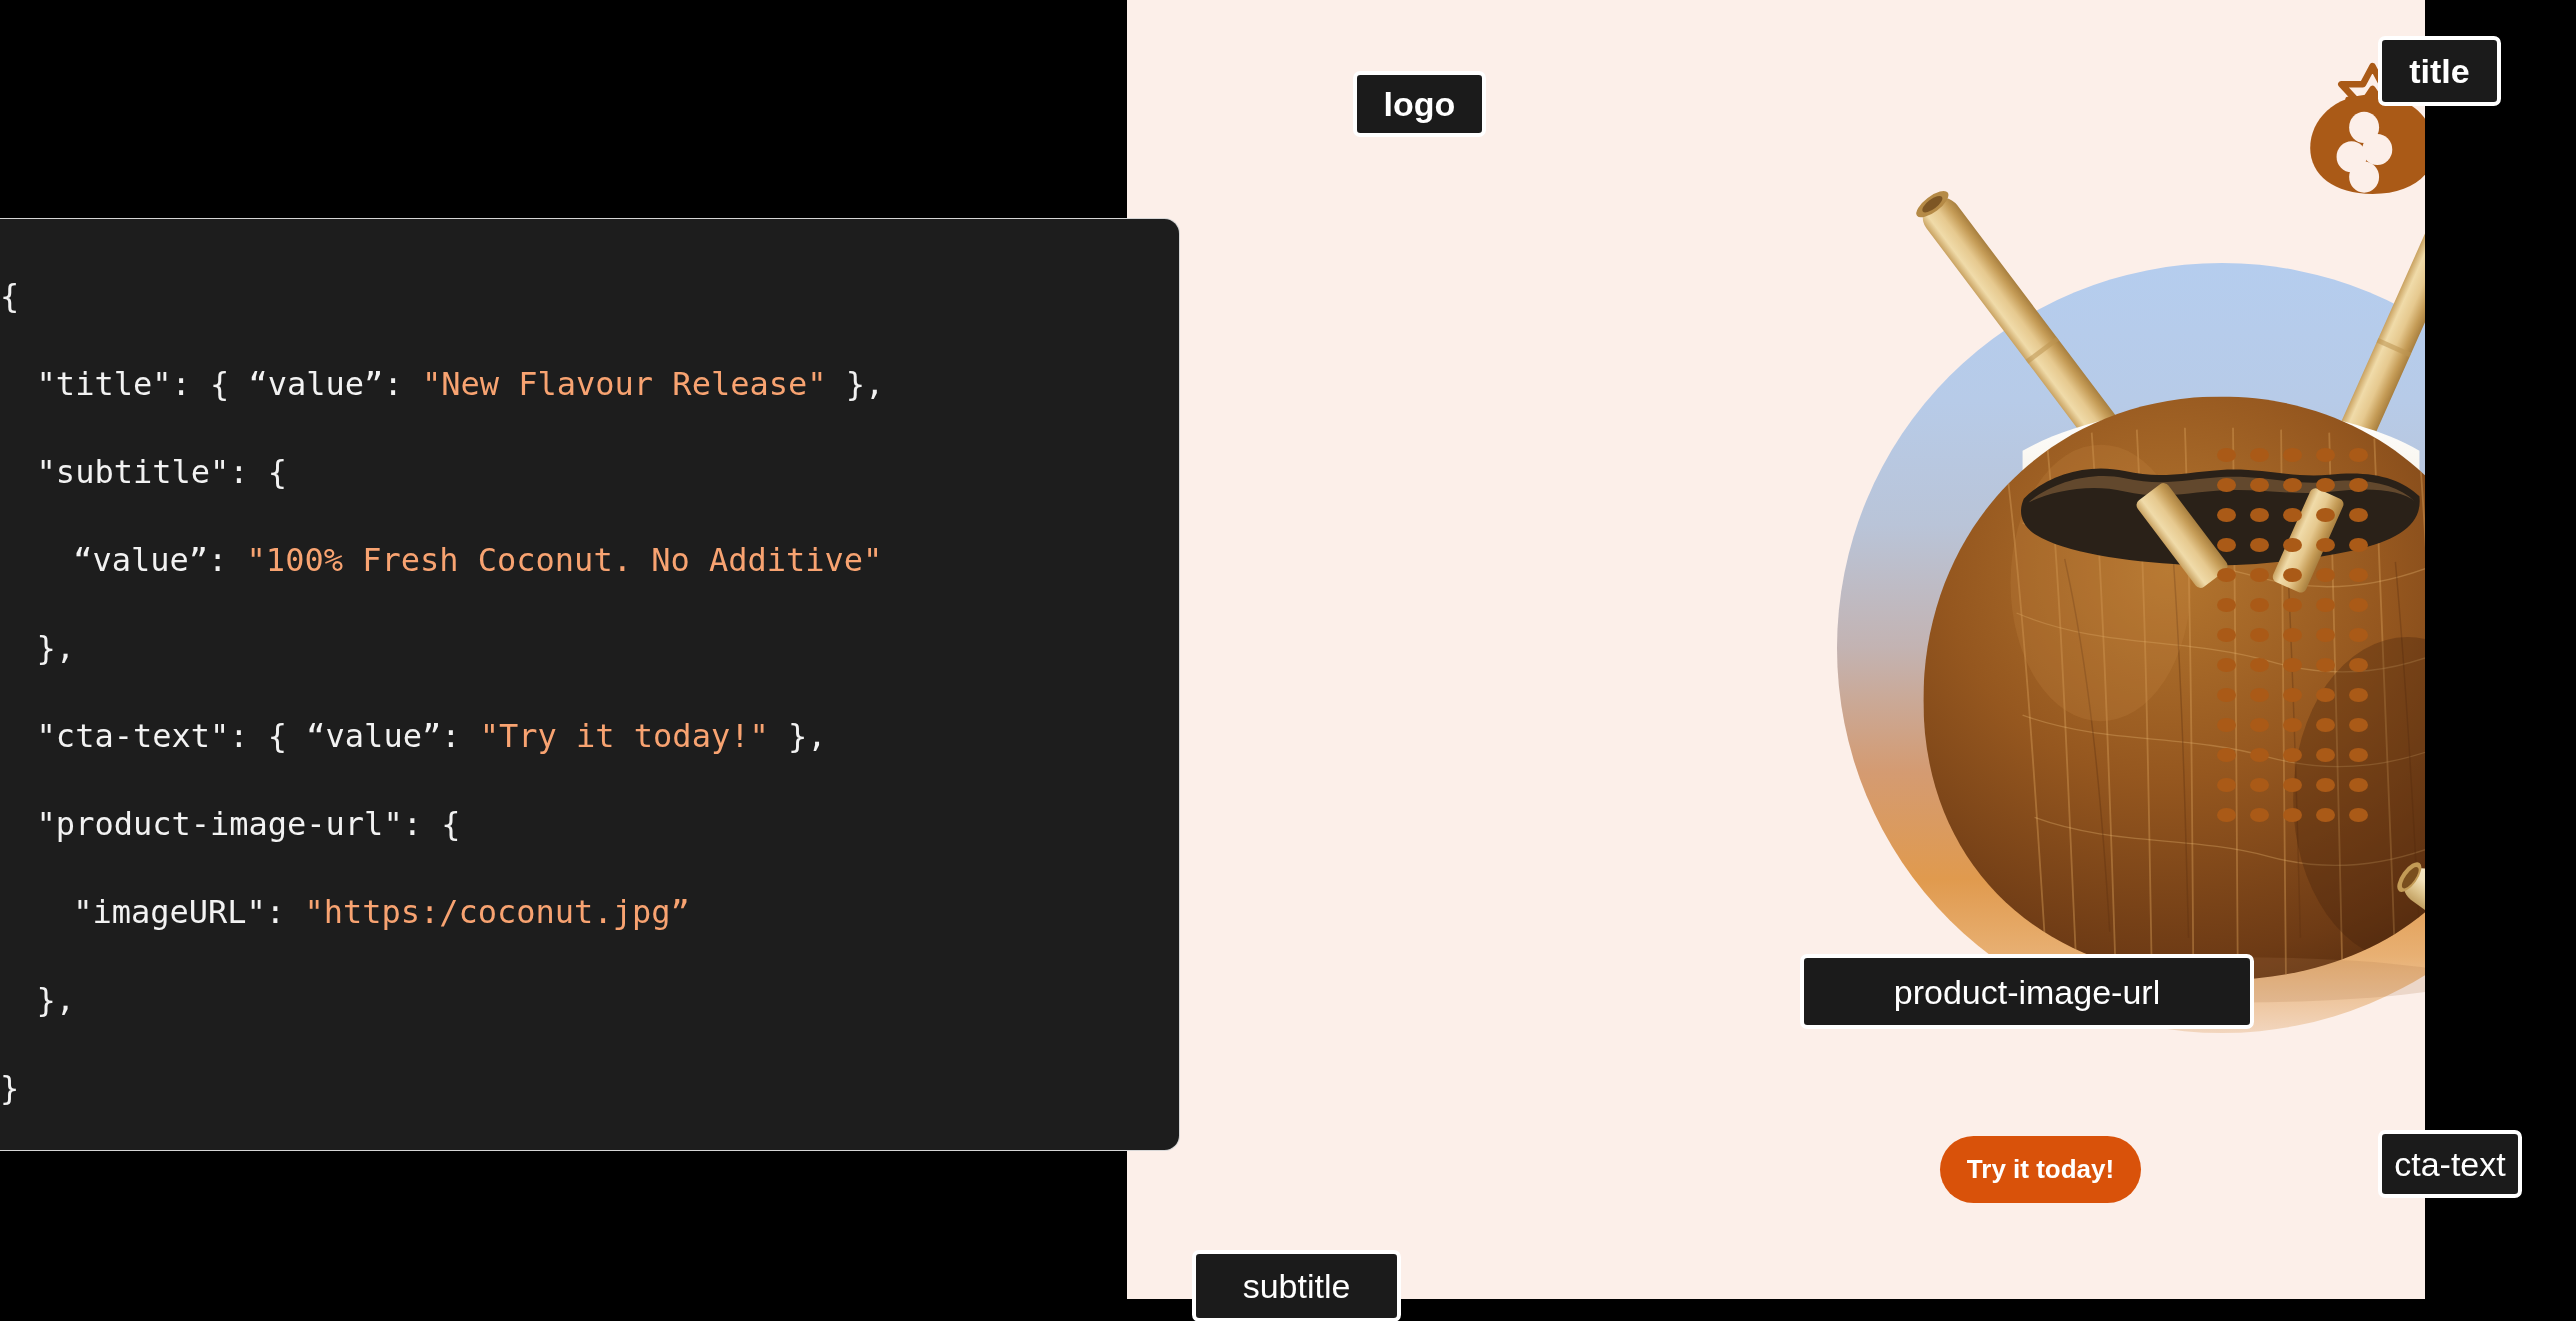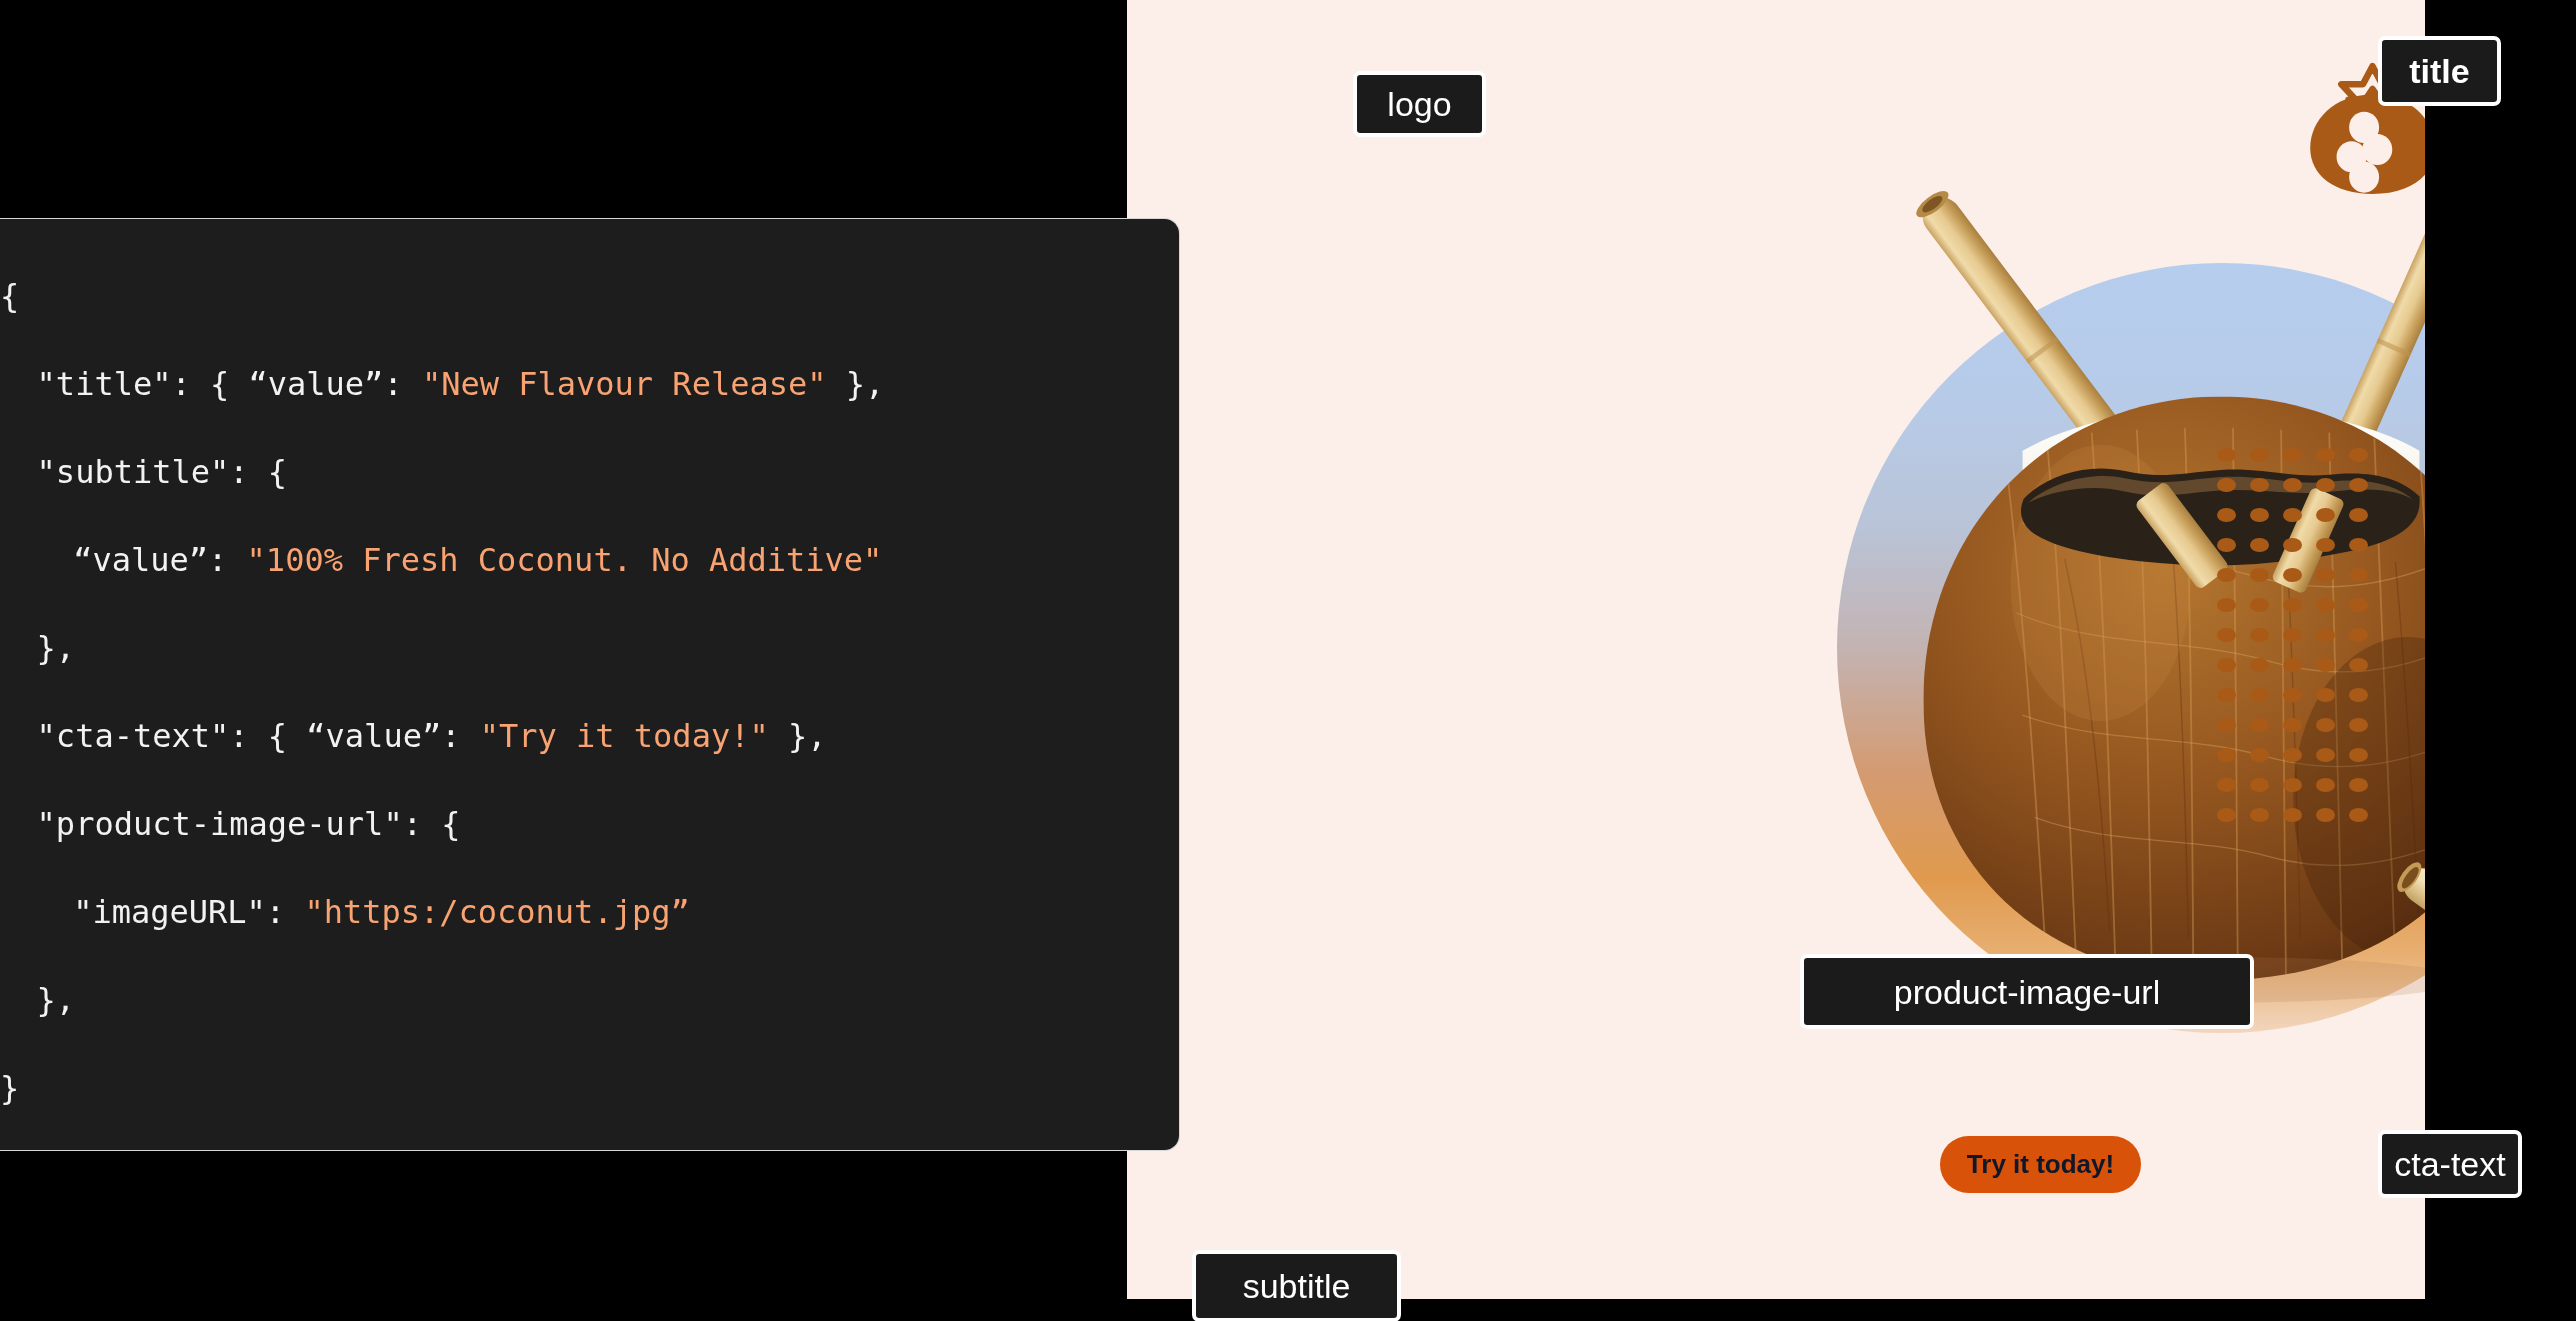--- a/index.html
+++ b/index.html
@@ -107,27 +107,27 @@
     letter-spacing: 0px;
     white-space: nowrap;
   }
 
   
   #cta-button {
     position: absolute;
     left: 813px;
     top: 1136px;
     width: 201px;
-    height: 57px;
+    height: 67px;
     background: #d9520a;
     border-radius: 35px;
     display: flex;
     align-items: center;
     justify-content: center;
-    color: #0f172a;
+    color: #ffffff;
     font-weight: 700;
     font-size: 26px;
     border: none;
     cursor: pointer;
     padding: 0;
     font-family: "Liberation Sans", sans-serif;
   }
 
   
   .anno-badge {
@@ -139,21 +139,21 @@
     display: flex;
     align-items: center;
     justify-content: center;
     font-weight: 400;
     font-size: 34px;
     line-height: 1;
     white-space: nowrap;
     font-family: "Liberation Sans", sans-serif;
     box-sizing: border-box;
   }
-  #badge-logo   { left: 1353px; top: 71px;  width: 133px; height: 66px; }
+  #badge-logo   { left: 1353px; top: 71px;  width: 133px; height: 66px; font-weight: bold; }
   #badge-title  { left: 2378px; top: 36px;   width: 123px; height: 70px; font-weight: bold; }
   #badge-image  { left: 1800px; top: 954px; width: 454px; height: 75px; }
   #badge-cta    { left: 2378px; top: 1130px; width: 144px; height: 68px; }
   #badge-subtitle { left: 1192px; top: 1250px; width: 209px; height: 72px; }
 
   
   #code-panel {
     position: absolute;
     left: -24px;
     top: 218px;

